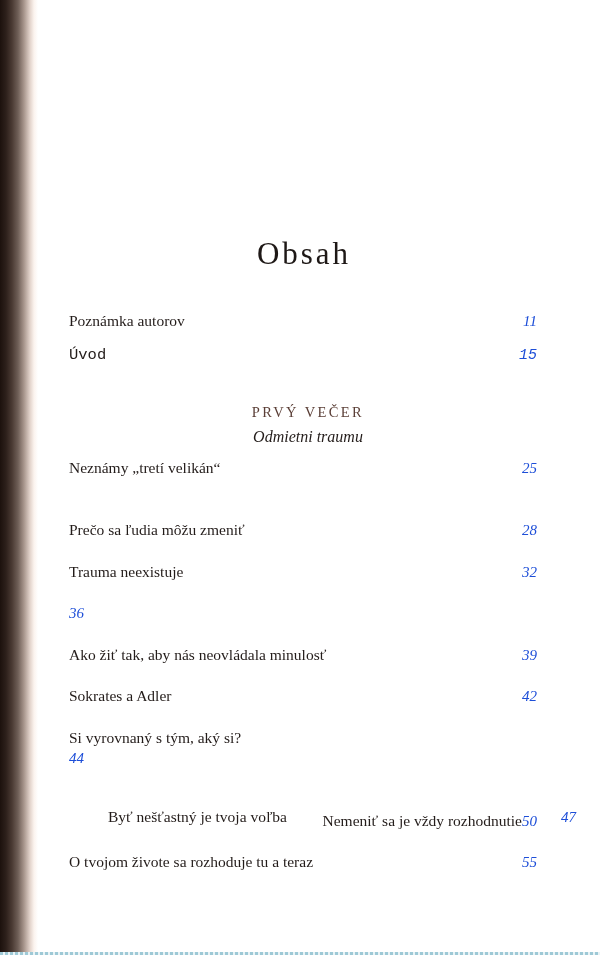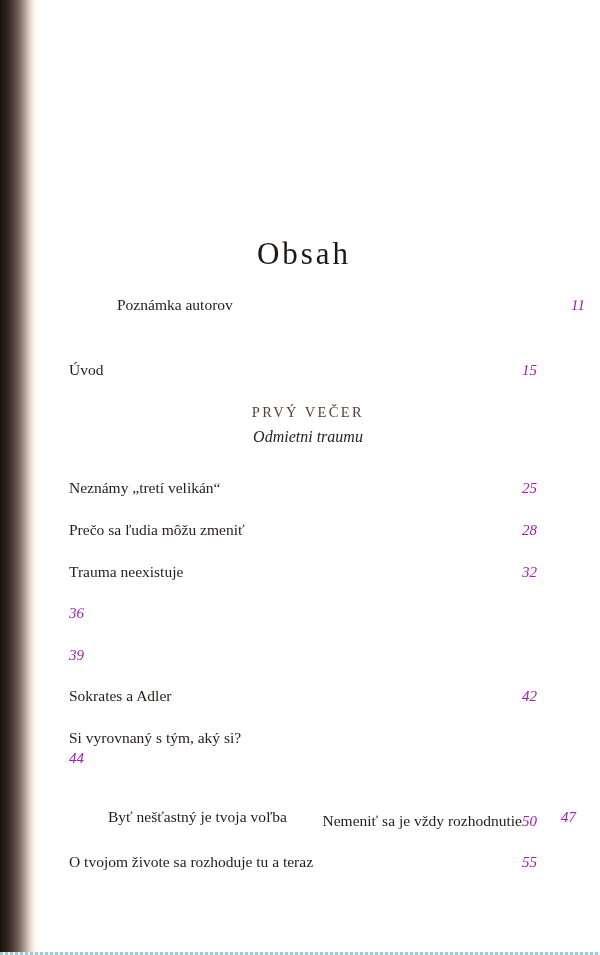--- a/index.html
+++ b/index.html
@@ -57,21 +57,21 @@
       justify-content: space-between;
       align-items: baseline;
       font-size: 15.5px;
       line-height: 20px;
     }
     .toc-label {
       color: #231c1a;
     }
     .toc-page {
       font-style: italic;
-      color: #a21caf;
+      color: #1d4ed8;
       font-size: 15px;
     }
     .part-heading {
       position: absolute;
       top: 404px;
       left: 0;
       width: 600px;
       text-align: center;
       font-size: 14.5px;
       letter-spacing: 2.4px;
@@ -90,53 +90,54 @@
       padding-left: 8px;
     }
   </style>
 </head>
 <body>
 
 <div class="spine"></div>
 
 <h1 class="page-title" style="margin:0;font-weight:normal;">Obsah</h1>
 
-<div class="toc-entry" style="top:295px;margin-left:48px;">
+<div class="toc-entry" style="top:311px;">
   <span class="toc-label">Poznámka autorov</span>
   <span class="toc-page">11</span>
 </div>
 
-<div class="toc-entry" style="top:360px;">
+<div class="toc-entry" style="top:345px;font-family:Liberation Mono, monospace;">
   <span class="toc-label">Úvod</span>
   <span class="toc-page">15</span>
 </div>
 
 <div class="part-heading">PRVÝ VEČER</div>
 <div class="part-subtitle">Odmietni traumu</div>
 
-<div class="toc-entry" style="top:478px;">
+<div class="toc-entry" style="top:458px;">
   <span class="toc-label">Neznámy „tretí velikán“</span>
   <span class="toc-page">25</span>
 </div>
 
 <div class="toc-entry" style="top:520px;">
   <span class="toc-label">Prečo sa ľudia môžu zmeniť</span>
   <span class="toc-page">28</span>
 </div>
 
 <div class="toc-entry" style="top:562px;">
   <span class="toc-label">Trauma neexistuje</span>
   <span class="toc-page">32</span>
 </div>
 
 <div class="toc-entry" style="top:603px;">
   <span class="toc-page">36</span>
 </div>
 
 <div class="toc-entry" style="top:645px;">
+  <span class="toc-label">Ako žiť tak, aby nás neovládala minulosť</span>
   <span class="toc-page">39</span>
 </div>
 
 <div class="toc-entry" style="top:686px;">
   <span class="toc-label">Sokrates a Adler</span>
   <span class="toc-page">42</span>
 </div>
 
 <div class="toc-entry" style="top:728px;flex-direction:column;">
   <span class="toc-label">Si vyrovnaný s tým, aký si?</span>

